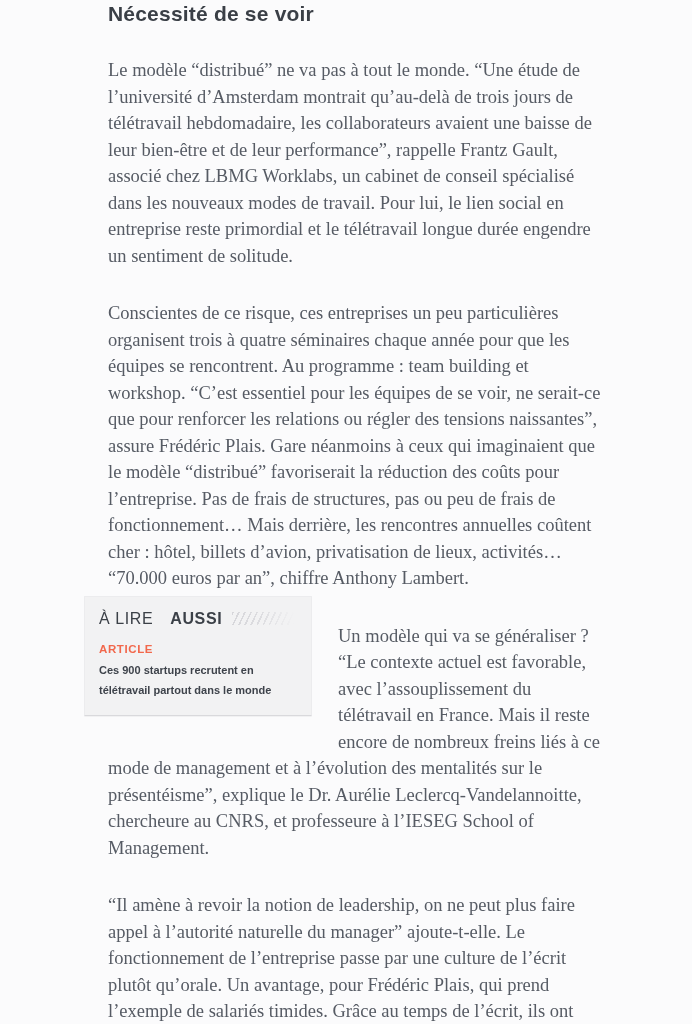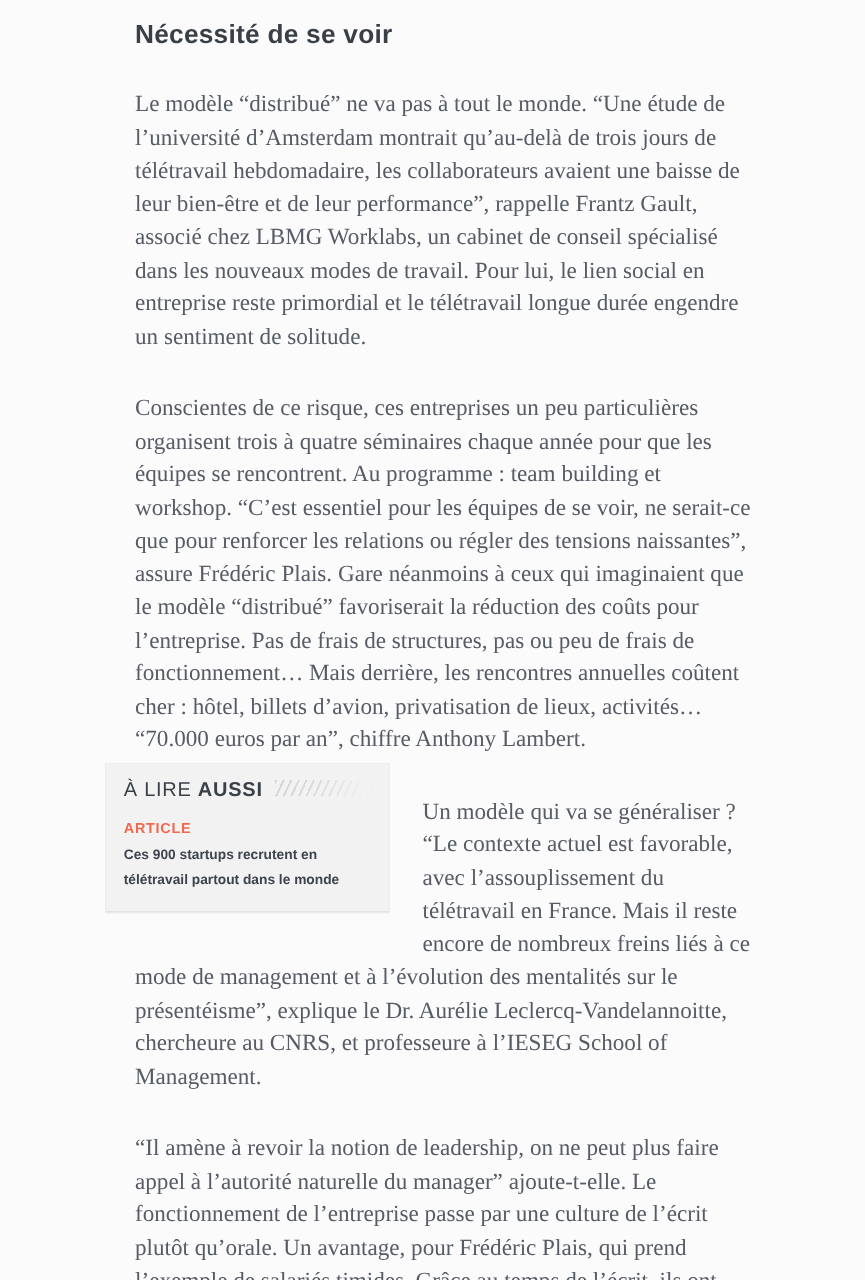--- a/index.html
+++ b/index.html
@@ -10,21 +10,21 @@
     height: 1024px;
     background: #fbfbfc;
     overflow: hidden;
     font-family: "Liberation Sans", sans-serif;
   }
   .content {
     margin: 0 84px 0 108px;
     width: 500px;
   }
   .section-heading {
-    padding-top: 16px;
+    padding-top: 2px;
     font-family: "Liberation Sans", sans-serif;
     font-size: 21px;
     font-weight: 700;
     letter-spacing: 0.2px;
     color: #3a3f46;
   }
   p.body-par {
     margin-top: 31px;
     font-family: "Liberation Serif", "DejaVu Serif", serif;
     font-size: 18.5px;
@@ -40,35 +40,35 @@
     background: #f2f2f3;
     border: 1px solid #ececee;
     border-bottom: 1px solid #d9d9dc;
     border-radius: 1px;
     box-shadow: 0 1px 0 rgba(0,0,0,0.04);
     padding: 13px 14px 15px 14px;
     cursor: pointer;
   }
   .kicker-row {
     display: flex;
-    align-items: flex-start;
+    align-items: center;
   }
   .kicker-regular {
     font-size: 16px;
     font-weight: 400;
     letter-spacing: 0.6px;
     color: #3b4047;
     white-space: nowrap;
   }
   .kicker-bold {
     font-size: 16px;
     font-weight: 700;
     letter-spacing: 0.6px;
     color: #3b4047;
-    margin-left: 5px;
+    margin-left: 17px;
     white-space: nowrap;
   }
   .hatch {
     flex: 1;
     height: 13px;
     margin-left: 10px;
     position: relative;
     background: repeating-linear-gradient(115deg,
       #d6d6da 0px, #d6d6da 1.6px,
       rgba(0,0,0,0) 1.6px, rgba(0,0,0,0) 5.5px);

